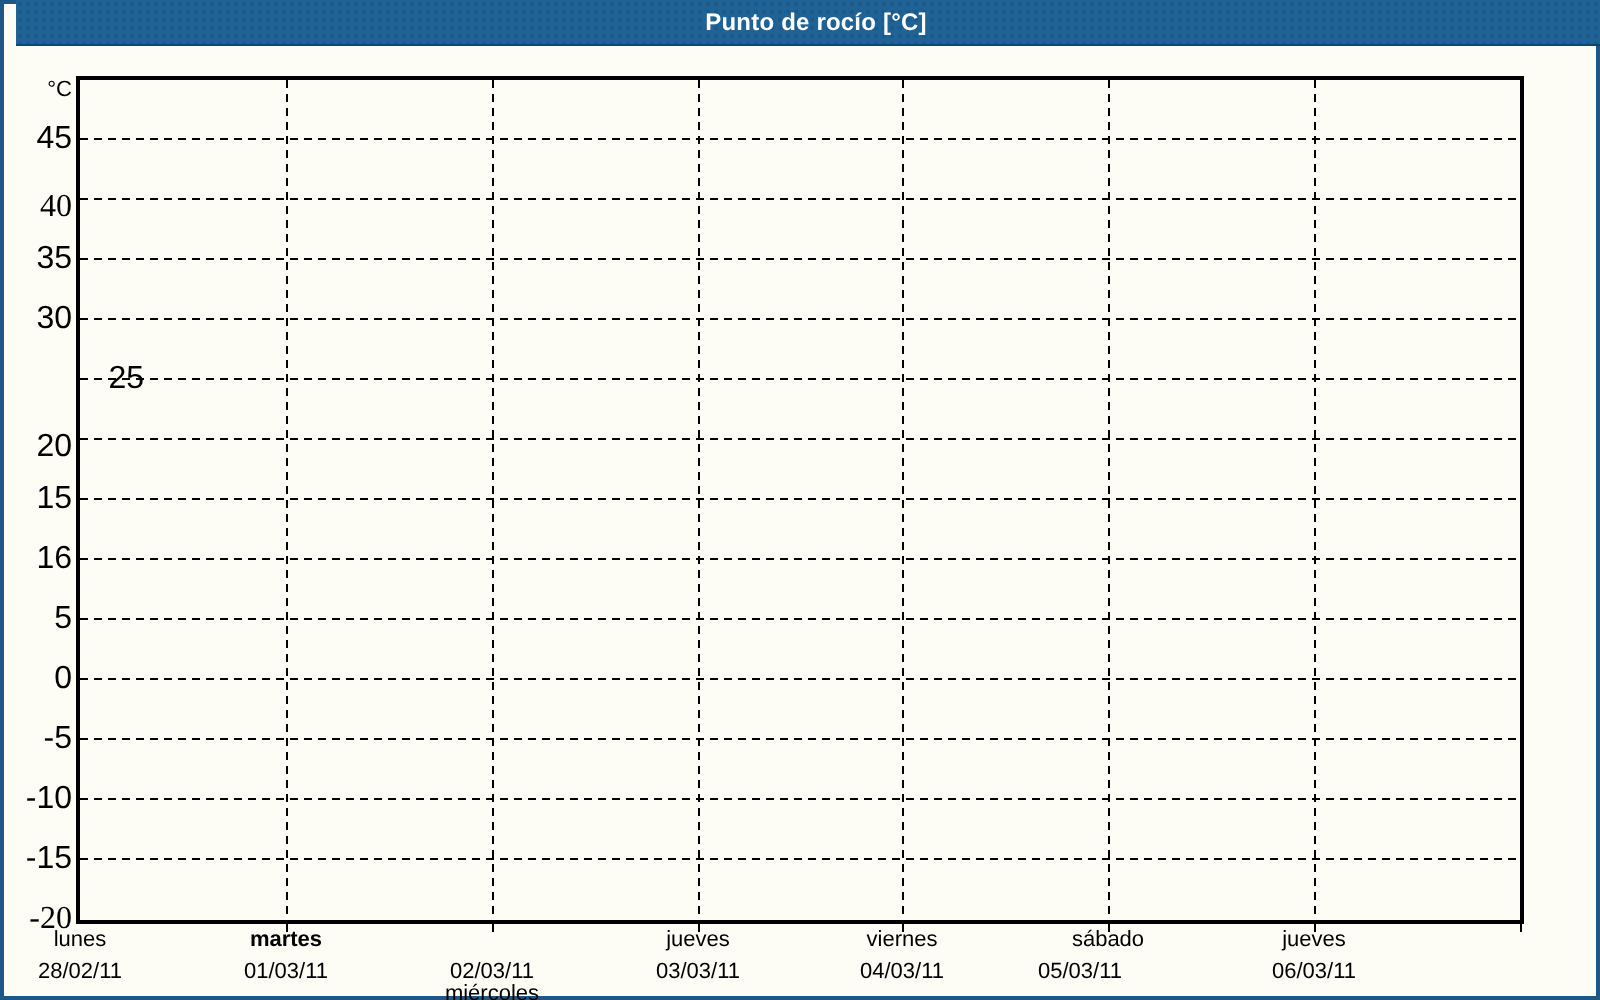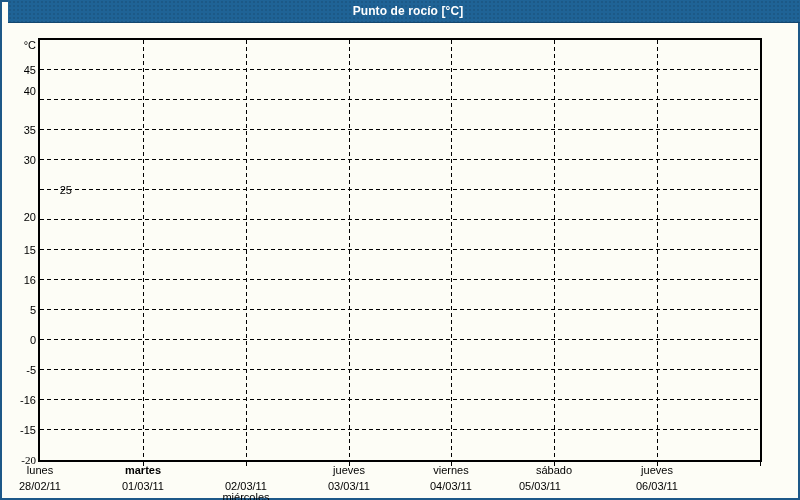--- a/index.html
+++ b/index.html
@@ -53,21 +53,21 @@
   }
   .vline {
     position: absolute;
     top: 0; height: 420px; width: 1px;
     background-image: repeating-linear-gradient(180deg, var(--grid-line,#000) 0 4px, transparent 4px 7px);
   }
   .ytick-label {
     position: absolute;
     left: 2px; width: 34px;
     text-align: right;
-    font-size: 11px;
+    font-size: 16px;
     line-height: 14px;
     color: var(--label-text, #000000);
   }
   .unit-label {
     position: absolute;
     left: 2px; top: 16px;            
     width: 34px;
     text-align: right;
     font-size: 11px;
     line-height: 14px;
@@ -115,31 +115,31 @@
         <div class="hline" style="top: 359px;"></div>
         <div class="hline" style="top: 389px;"></div>
         <div class="vline" style="left: 103px;"></div>
         <div class="vline" style="left: 206px;"></div>
         <div class="vline" style="left: 309px;"></div>
         <div class="vline" style="left: 411px;"></div>
         <div class="vline" style="left: 514px;"></div>
         <div class="vline" style="left: 617px;"></div>
       </div>
   <div class="ytick-label" style="top: 41px;">45</div>
-      <div class="ytick-label" style="top: 62px;">40</div>
+      <div class="ytick-label" style="top: 75px; font-family: Liberation Serif, serif;">40</div>
       <div class="ytick-label" style="top: 101px;">35</div>
       <div class="ytick-label" style="top: 131px;">30</div>
       <div class="ytick-label" style="top: 161px; padding-left: 36px;">25</div>
-      <div class="ytick-label" style="top: 188px;">20</div>
+      <div class="ytick-label" style="top: 195px;">20</div>
       <div class="ytick-label" style="top: 221px;">15</div>
       <div class="ytick-label" style="top: 251px;">16</div>
       <div class="ytick-label" style="top: 281px;">5</div>
       <div class="ytick-label" style="top: 311px;">0</div>
       <div class="ytick-label" style="top: 341px;">-5</div>
-      <div class="ytick-label" style="top: 371px;">-16</div>
+      <div class="ytick-label" style="top: 371px;">-10</div>
       <div class="ytick-label" style="top: 401px;">-15</div>
       <div class="ytick-label" style="top: 431px; font-family: Liberation Serif, serif;">-20</div>
       <div class="xtick" style="left: 143px;"></div>
       <div class="xtick" style="left: 246px;"></div>
       <div class="xtick" style="left: 349px;"></div>
       <div class="xtick" style="left: 451px;"></div>
       <div class="xtick" style="left: 554px;"></div>
       <div class="xtick" style="left: 657px;"></div>
       <div class="xtick" style="left: 760px;"></div>
       <div class="xday-label" style="left: -12px;">lunes</div>

